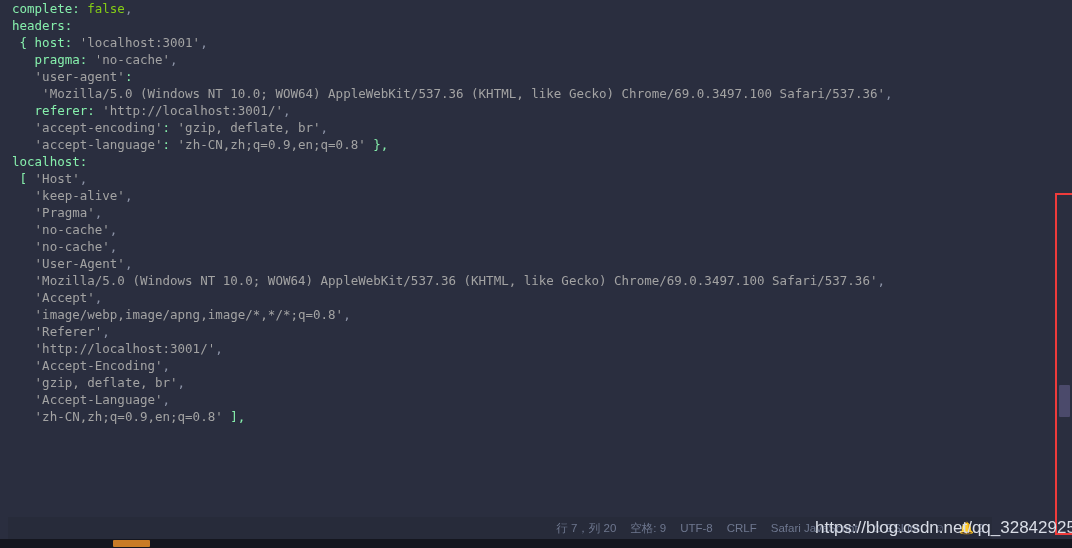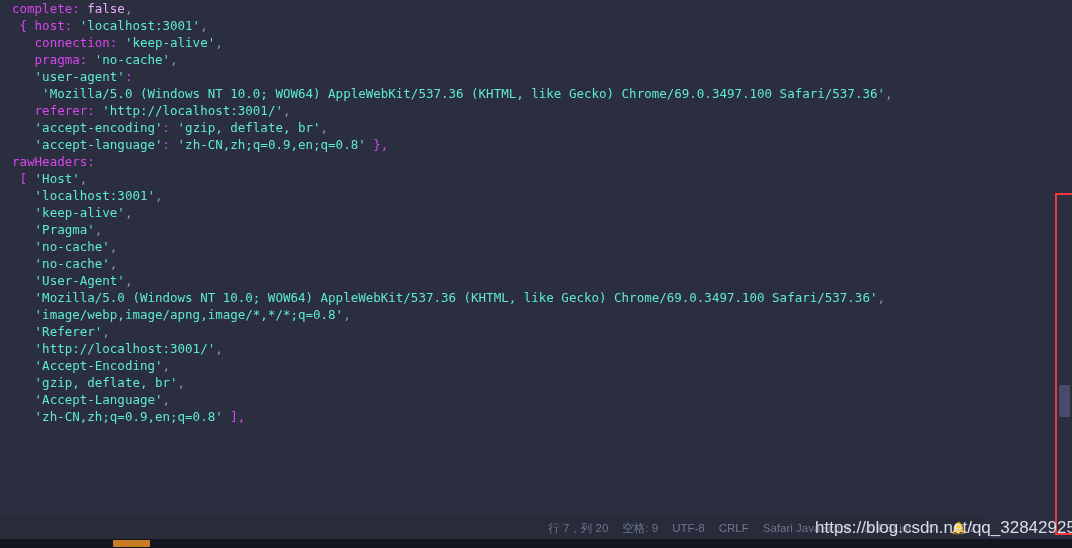--- a/index.html
+++ b/index.html
@@ -28,24 +28,24 @@
     box-sizing: border-box;
   }
   .code-line {
     height: 17px;
     line-height: 17px;
     font-size: 12.5px;
     white-space: pre;
     color: #c3cbd9;
     padding-left: 12px;
   }
-  .tok-str    { color: #5eead4; }
+  .tok-str    { color: #a3a3a3; }
   .tok-punc   { color: #8d94a8; }
-  .tok-kw     { color: #f0abfc; }
-  .tok-plain  { color: #d946ef; }
+  .tok-kw     { color: #84cc16; }
+  .tok-plain  { color: #86efac; }
 
   
   #v-scroll-track {
     position: absolute;
     right: 0;
     top: 0;
     width: 14px;
     height: 522px;
     background: transparent;
   }
@@ -86,21 +86,21 @@
     top: 1px;
     width: 37px;
     height: 7px;
     background: #c87b26;
     border-radius: 1px;
   }
 
   
   #status-bar {
     position: absolute;
-    left: 0;
+    left: 8px;
     bottom: 9px;
     width: 984px;
     height: 22px;
     background: #272b3a;
     display: flex;
     align-items: center;
     justify-content: flex-end;
     font-family: "Liberation Sans", sans-serif;
     font-size: 11.5px;
     color: #6e778f;
@@ -134,37 +134,37 @@
     pointer-events: none;
   }
 </style>
 </head>
 <body>
 
 <div id="app">
 
   <div id="editor">
       <div class="code-line"><span class="tok-plain">complete: </span><span class="tok-kw">false</span><span class="tok-punc">,</span></div>
+      <div class="code-line"><span class="tok-plain">headers:</span></div>
       <div class="code-line"><span class="tok-plain"> { host: </span><span class="tok-str">'localhost:3001'</span><span class="tok-punc">,</span></div>
-      <div class="code-line"><span class="tok-plain">   connection: </span><span class="tok-str">'keep-alive'</span><span class="tok-punc">,</span></div>
       <div class="code-line"><span class="tok-plain">   pragma: </span><span class="tok-str">'no-cache'</span><span class="tok-punc">,</span></div>
       <div class="code-line"><span class="tok-plain">   </span><span class="tok-str">'user-agent'</span><span class="tok-plain">:</span></div>
       <div class="code-line"><span class="tok-plain">    </span><span class="tok-str">'Mozilla/5.0 (Windows NT 10.0; WOW64) AppleWebKit/537.36 (KHTML, like Gecko) Chrome/69.0.3497.100 Safari/537.36'</span><span class="tok-punc">,</span></div>
       <div class="code-line"><span class="tok-plain">   referer: </span><span class="tok-str">'http://localhost:3001/'</span><span class="tok-punc">,</span></div>
       <div class="code-line"><span class="tok-plain">   </span><span class="tok-str">'accept-encoding'</span><span class="tok-plain">: </span><span class="tok-str">'gzip, deflate, br'</span><span class="tok-punc">,</span></div>
       <div class="code-line"><span class="tok-plain">   </span><span class="tok-str">'accept-language'</span><span class="tok-plain">: </span><span class="tok-str">'zh-CN,zh;q=0.9,en;q=0.8'</span><span class="tok-plain"> },</span></div>
-      <div class="code-line"><span class="tok-plain">rawHeaders:</span></div>
+      <div class="code-line"><span class="tok-plain">localhost:</span></div>
       <div class="code-line"><span class="tok-plain"> [ </span><span class="tok-str">'Host'</span><span class="tok-punc">,</span></div>
-      <div class="code-line"><span class="tok-plain">   </span><span class="tok-str">'localhost:3001'</span><span class="tok-punc">,</span></div>
       <div class="code-line"><span class="tok-plain">   </span><span class="tok-str">'keep-alive'</span><span class="tok-punc">,</span></div>
       <div class="code-line"><span class="tok-plain">   </span><span class="tok-str">'Pragma'</span><span class="tok-punc">,</span></div>
       <div class="code-line"><span class="tok-plain">   </span><span class="tok-str">'no-cache'</span><span class="tok-punc">,</span></div>
       <div class="code-line"><span class="tok-plain">   </span><span class="tok-str">'no-cache'</span><span class="tok-punc">,</span></div>
       <div class="code-line"><span class="tok-plain">   </span><span class="tok-str">'User-Agent'</span><span class="tok-punc">,</span></div>
       <div class="code-line"><span class="tok-plain">   </span><span class="tok-str">'Mozilla/5.0 (Windows NT 10.0; WOW64) AppleWebKit/537.36 (KHTML, like Gecko) Chrome/69.0.3497.100 Safari/537.36'</span><span class="tok-punc">,</span></div>
+      <div class="code-line"><span class="tok-plain">   </span><span class="tok-str">'Accept'</span><span class="tok-punc">,</span></div>
       <div class="code-line"><span class="tok-plain">   </span><span class="tok-str">'image/webp,image/apng,image/*,*/*;q=0.8'</span><span class="tok-punc">,</span></div>
       <div class="code-line"><span class="tok-plain">   </span><span class="tok-str">'Referer'</span><span class="tok-punc">,</span></div>
       <div class="code-line"><span class="tok-plain">   </span><span class="tok-str">'http://localhost:3001/'</span><span class="tok-punc">,</span></div>
       <div class="code-line"><span class="tok-plain">   </span><span class="tok-str">'Accept-Encoding'</span><span class="tok-punc">,</span></div>
       <div class="code-line"><span class="tok-plain">   </span><span class="tok-str">'gzip, deflate, br'</span><span class="tok-punc">,</span></div>
       <div class="code-line"><span class="tok-plain">   </span><span class="tok-str">'Accept-Language'</span><span class="tok-punc">,</span></div>
       <div class="code-line"><span class="tok-plain">   </span><span class="tok-str">'zh-CN,zh;q=0.9,en;q=0.8'</span><span class="tok-plain"> ],</span></div>
     </div>
 
   <div id="v-scroll-track">

